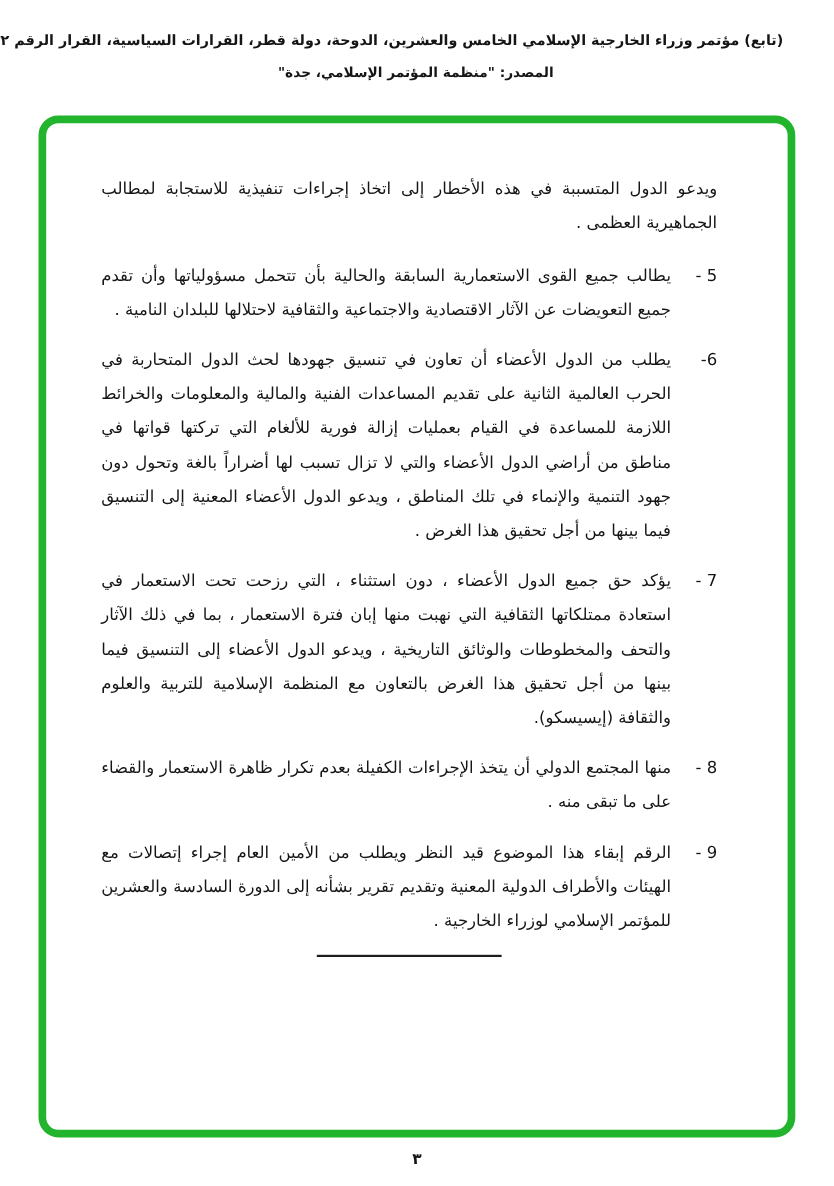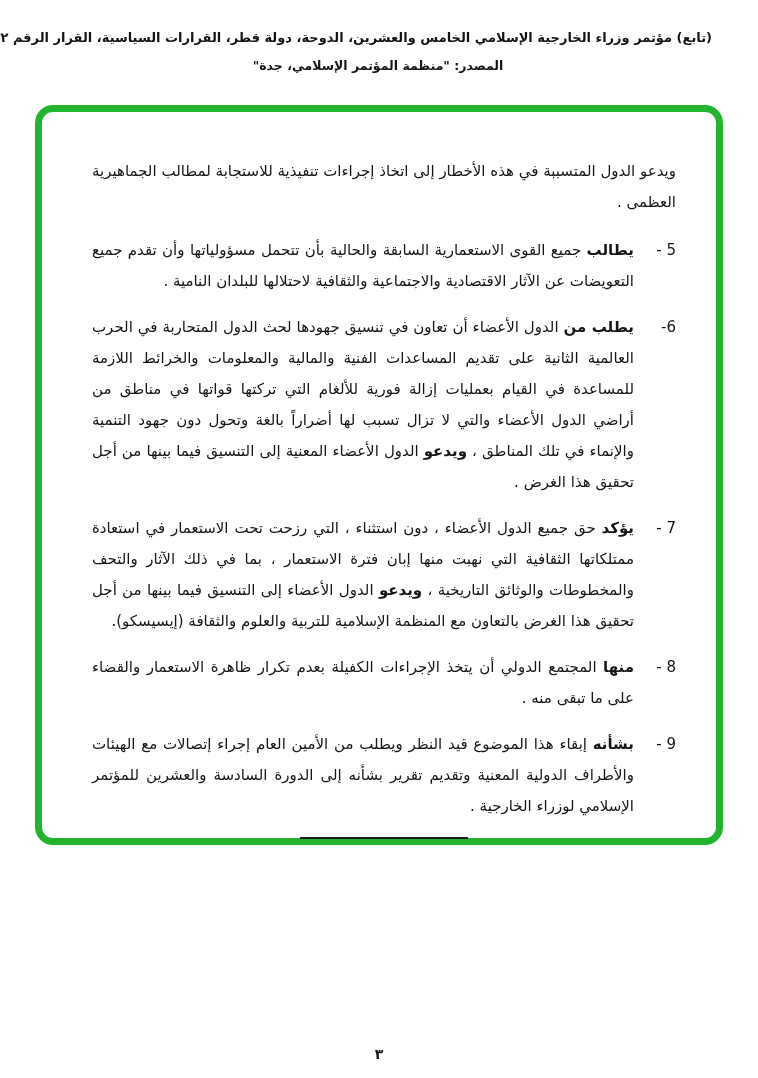--- a/index.html
+++ b/index.html
@@ -20,36 +20,36 @@
   .doc-header .h-line1 {
     font-size:13px; font-weight:bold; text-align:right;
     white-space:nowrap; letter-spacing:0;
   }
   .doc-header .h-line2 {
     margin-top:13px; font-size:12.5px; font-weight:bold; text-align:center;
   }
   
   .frame {
     position:absolute; left:35px; top:105px;
-    width:688px; height:740px;
+    width:688px; height:929px;
     border:7px solid #0369a1;
     border-radius:18px;
-    padding:44px 40px 0 50px;
+    padding:44px 64px 0 50px;
     direction:rtl;
   }
   
   .content { font-size:15px; line-height:31px; text-align:justify; }
   .intro { margin-bottom:17px; }
   .item { display:flex; margin-bottom:15px; }
   .item .num {
     flex:0 0 42px; white-space:nowrap; padding-top:0;
     font-size:15px;
   }
   .item .itxt { flex:1 1 auto; }
-  .b { font-weight:bold; }
+  .b { font-weight:normal; }
   .rule {
     width:168px; height:0;
     border-top:2px solid #1c1c1c;
     margin:12px auto 0 auto;
   }
   
   .pagenum {
     position:absolute; left:0; right:0; bottom:16px;
     text-align:center; font-size:14px; font-weight:bold;
   }
@@ -79,21 +79,21 @@
           <div class="item">
             <span class="num">7 -</span>
             <p class="itxt"><span class="b">يؤكد</span><span> حق جميع الدول الأعضاء ، دون استثناء ، التي رزحت تحت الاستعمار في استعادة ممتلكاتها الثقافية التي نهبت منها إبان فترة الاستعمار ، بما في ذلك الآثار والتحف والمخطوطات والوثائق التاريخية ، </span><span class="b">ويدعو</span><span> الدول الأعضاء إلى التنسيق فيما بينها من أجل تحقيق هذا الغرض بالتعاون مع المنظمة الإسلامية للتربية والعلوم والثقافة (إيسيسكو).</span></p>
           </div>
           <div class="item">
             <span class="num">8 -</span>
             <p class="itxt"><span class="b">منها</span><span> المجتمع الدولي أن يتخذ الإجراءات الكفيلة بعدم تكرار ظاهرة الاستعمار والقضاء على ما تبقى منه .</span></p>
           </div>
           <div class="item">
             <span class="num">9 -</span>
-            <p class="itxt"><span class="b">بشأنه</span><span> إبقاء هذا الموضوع قيد النظر ويطلب من الأمين العام إجراء إتصالات مع الهيئات والأطراف الدولية المعنية وتقديم تقرير بشأنه إلى الدورة السادسة والعشرين للمؤتمر الإسلامي لوزراء الخارجية .</span></p>
+            <p class="itxt"><span class="b">الرقم</span><span> إبقاء هذا الموضوع قيد النظر ويطلب من الأمين العام إجراء إتصالات مع الهيئات والأطراف الدولية المعنية وتقديم تقرير بشأنه إلى الدورة السادسة والعشرين للمؤتمر الإسلامي لوزراء الخارجية .</span></p>
           </div>
         </div>
       <div class="rule"></div>
     </div>
   </div>
 
   <div class="pagenum">٣</div>
 
 </div>
 

